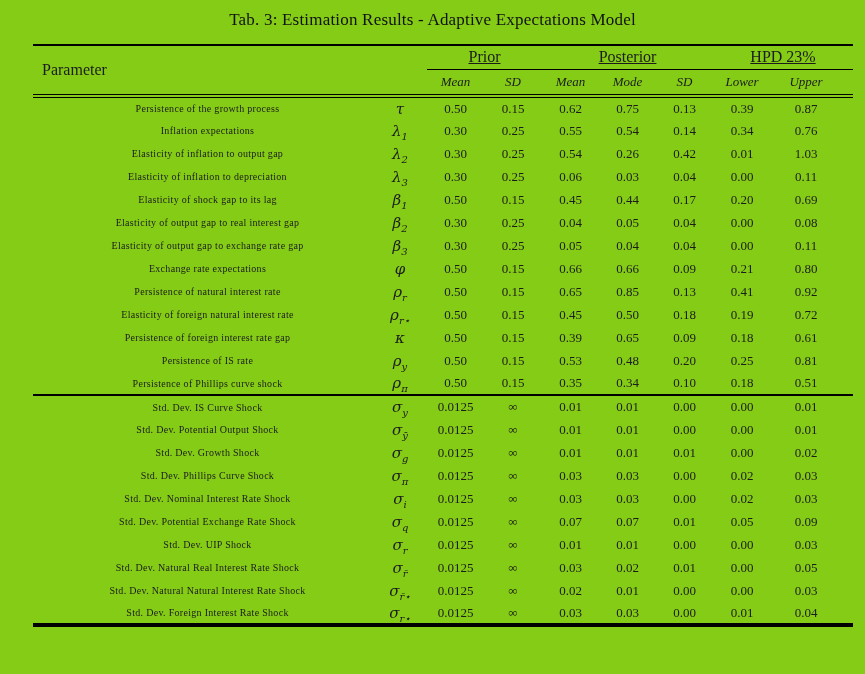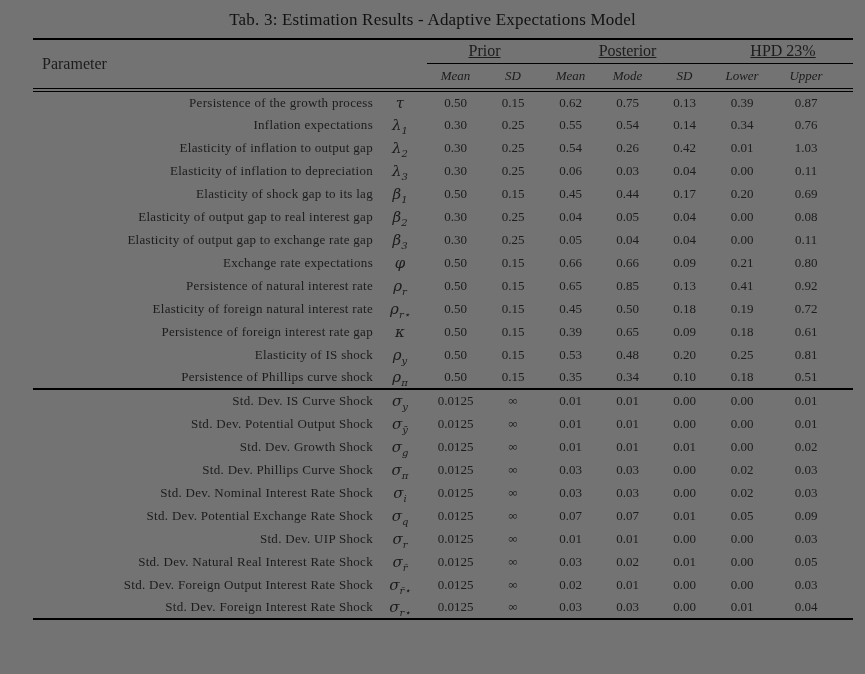--- a/index.html
+++ b/index.html
@@ -4,41 +4,41 @@
 <style>
   html, body {
     margin: 0;
     padding: 0;
     background: #ffffff;
   }
   .page {
     position: relative;
     width: 865px;
     height: 674px;
-    background: #737373;
+    background: #84cc16;
     color: #1c1c1c;
     font-family: "Liberation Serif", "DejaVu Serif", serif;
     overflow: hidden;
   }
   .caption {
     margin-top: 10px;
     text-align: center;
     font-size: 17px;
     letter-spacing: 0.2px;
     color: #111111;
   }
   table.results {
     position: absolute;
     left: 33px;
-    top: 38px;
+    top: 44px;
     width: 820px;
     border-collapse: collapse;
     table-layout: fixed;
     border-top: 2px solid #000;
-    border-bottom: 2px solid #000000;
+    border-bottom: 4px solid #000000;
     font-size: 13px;
     color: #1c1c1c;
   }
   col.c-name   { width: 340px; }
   col.c-sym    { width: 54px; }
   col.c-pmean  { width: 57px; }
   col.c-psd    { width: 58px; }
   col.c-mean   { width: 57px; }
   col.c-mode   { width: 57px; }
   col.c-sd     { width: 57px; }
@@ -73,24 +73,24 @@
     font-size: 13px;
     border-bottom: 4px double #000;
     font-style: italic;
   }
   tr.sub-row th.last, td.num.last { padding-right: 12px; }
 
   tbody tr { height: 23px; }
   tbody.section-structural { border-bottom: 2px solid #000; }
 
   td.param-name {
-    text-align: right;
+    text-align: center;
     padding-left: 9px;
     white-space: nowrap;
-    font-size: 13px;
+    font-size: 10px;
     letter-spacing: 0.3px;
   }
   td.param-symbol {
     text-align: center;
     font-size: 15px;
     white-space: nowrap;
   }
   td.param-symbol i {
     font-style: italic;
     font-family: "DejaVu Serif", "Liberation Serif", serif;
@@ -262,21 +262,21 @@
           <td class="param-symbol"><i>κ</i></td>
           <td class="num">0.50</td>
           <td class="num">0.15</td>
           <td class="num">0.39</td>
           <td class="num">0.65</td>
           <td class="num">0.09</td>
           <td class="num">0.18</td>
           <td class="num last">0.61</td>
         </tr>
         <tr class="body-row">
-          <td class="param-name">Elasticity of IS shock</td>
+          <td class="param-name">Persistence of IS rate</td>
           <td class="param-symbol"><i>ρ</i><sub>y</sub></td>
           <td class="num">0.50</td>
           <td class="num">0.15</td>
           <td class="num">0.53</td>
           <td class="num">0.48</td>
           <td class="num">0.20</td>
           <td class="num">0.25</td>
           <td class="num last">0.81</td>
         </tr>
         <tr class="body-row">
@@ -374,21 +374,21 @@
           <td class="param-symbol"><i>σ</i><sub>r̄</sub></td>
           <td class="num">0.0125</td>
           <td class="num">∞</td>
           <td class="num">0.03</td>
           <td class="num">0.02</td>
           <td class="num">0.01</td>
           <td class="num">0.00</td>
           <td class="num last">0.05</td>
         </tr>
         <tr class="body-row">
-          <td class="param-name">Std. Dev. Foreign Output Interest Rate Shock</td>
+          <td class="param-name">Std. Dev. Natural Natural Interest Rate Shock</td>
           <td class="param-symbol"><i>σ</i><sub>r̄⋆</sub></td>
           <td class="num">0.0125</td>
           <td class="num">∞</td>
           <td class="num">0.02</td>
           <td class="num">0.01</td>
           <td class="num">0.00</td>
           <td class="num">0.00</td>
           <td class="num last">0.03</td>
         </tr>
         <tr class="body-row">

